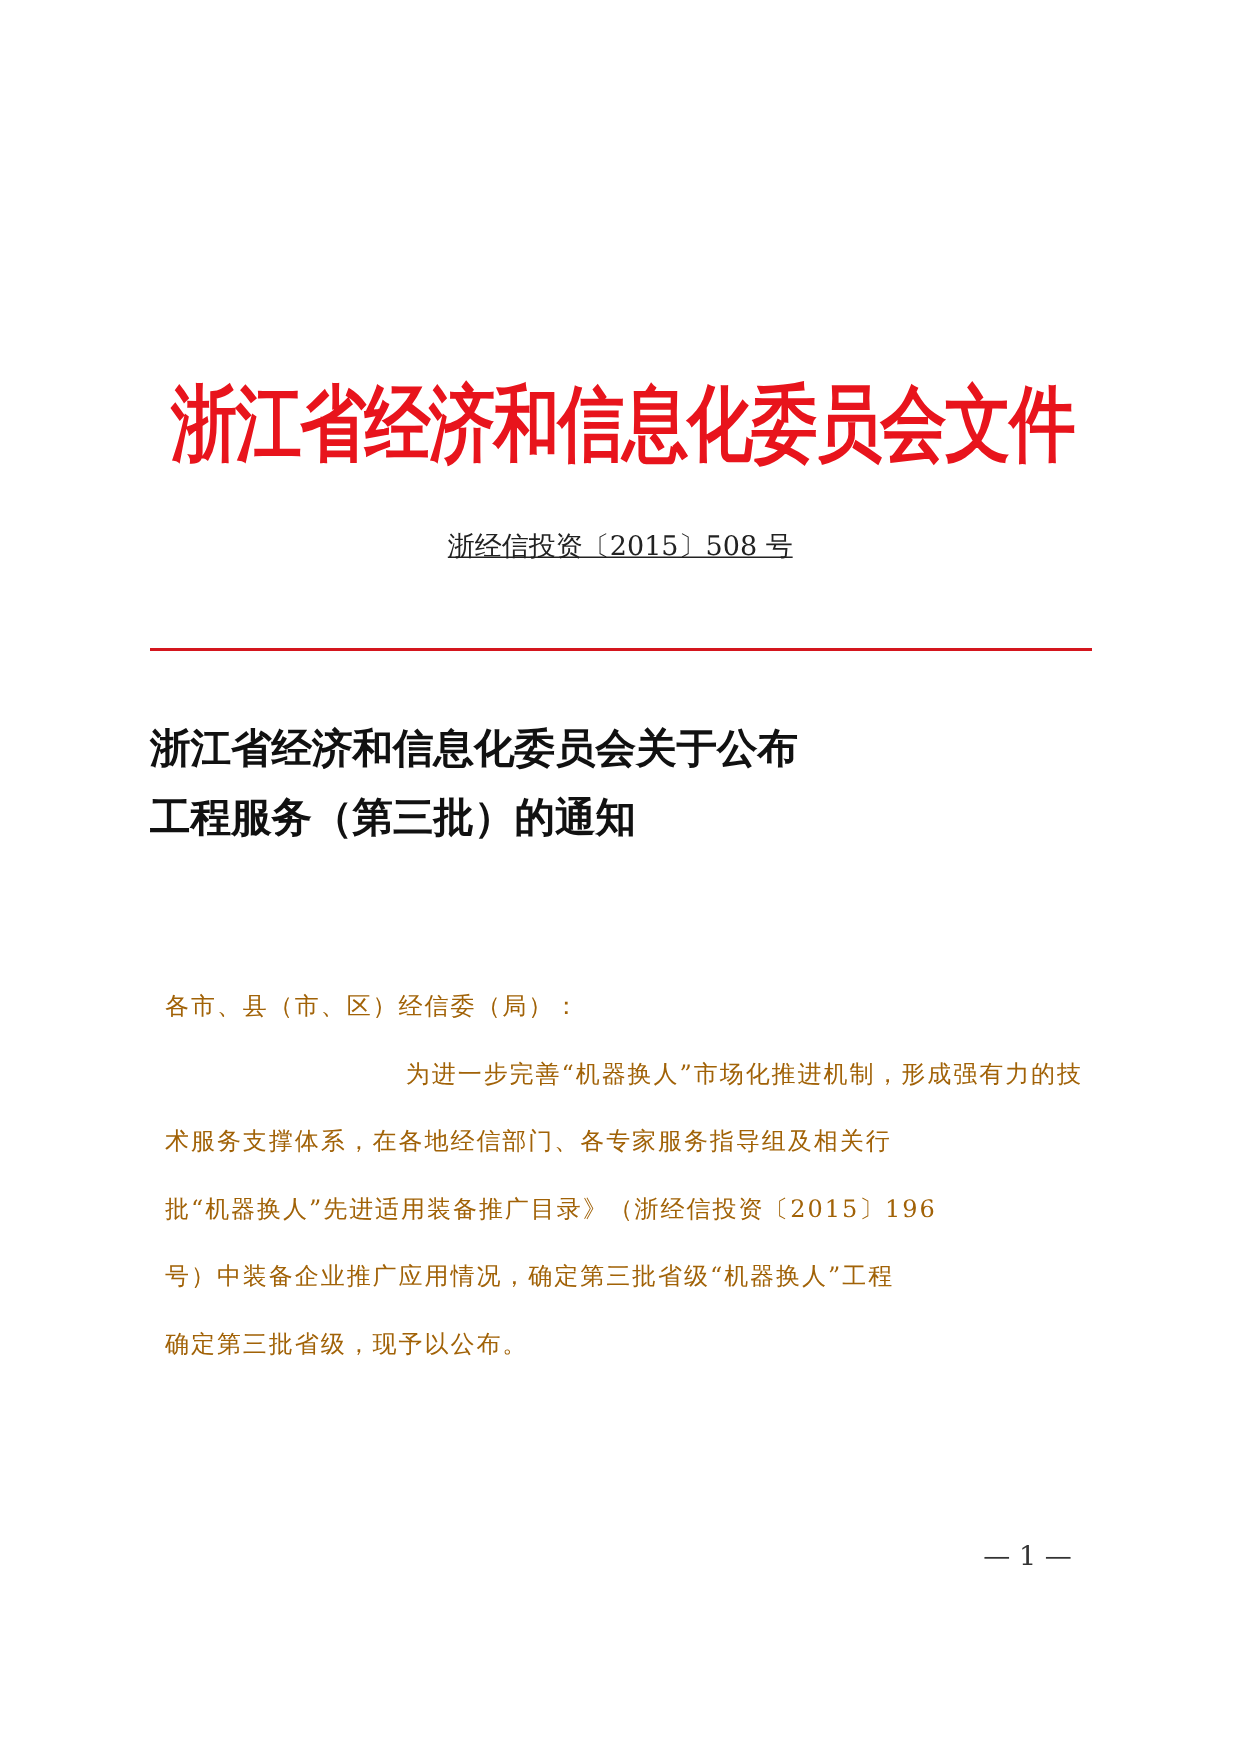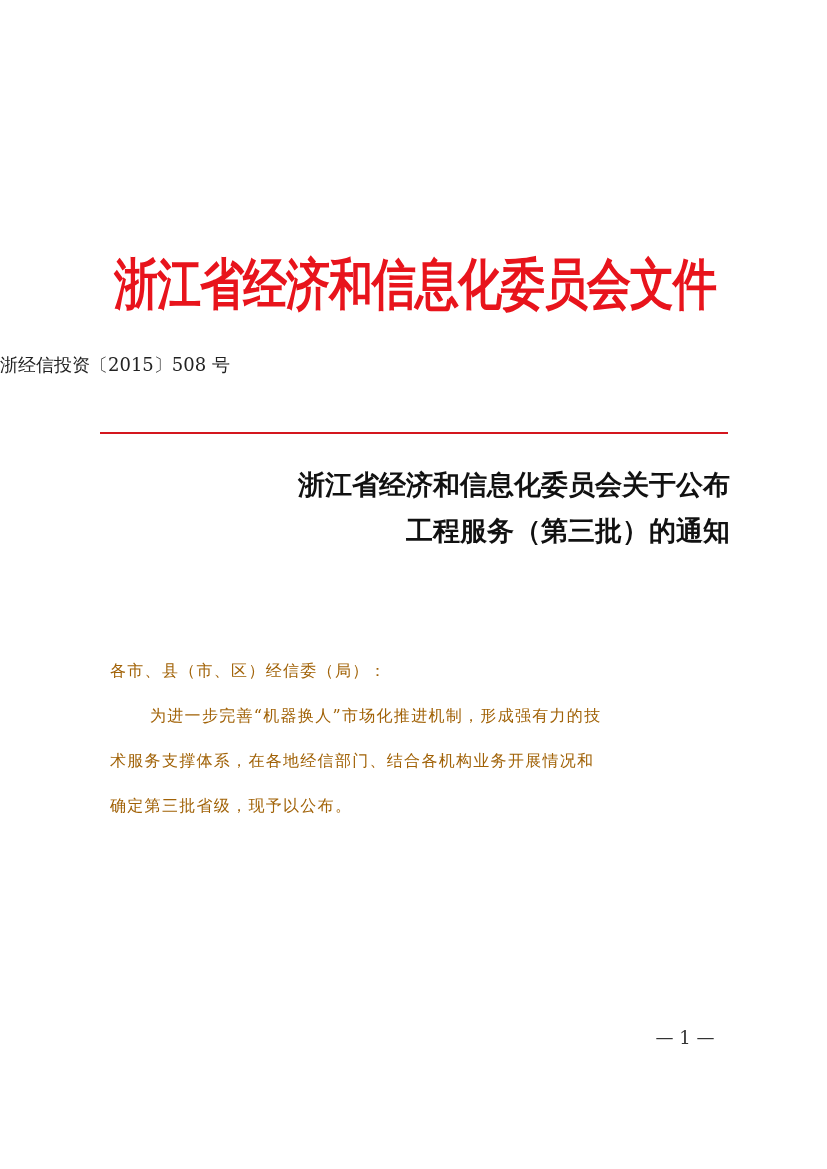--- a/index.html
+++ b/index.html
@@ -1,44 +1,46 @@
 <!DOCTYPE html>
 <html><head>
 <meta charset="utf-8">
 <style>
   html, body { margin: 0; padding: 0; background: #ffffff; }
   body { width: 827px; height: 1169px; position: relative; overflow: hidden;
          font-family: "DejaVu Serif", "Liberation Serif", serif; color: #1a1a1a; }
   .header-title { position: absolute; left: 100px; top: 244px; width: 630px; text-align: center;
                   font-family: "DejaVu Sans", sans-serif; font-weight: bold; font-size: 44px;
                   letter-spacing: -1px; color: #e8141c; line-height: 80px; transform: scaleY(1.25); }
-  .doc-number { position: absolute; left: 0; top: 350px; width: 827px; text-align: left;
-                font-size: 18px; color: #222; line-height: 30px; }
+  .doc-number { position: absolute; left: 0; top: 350px; width: 827px; text-align: center;
+                font-size: 18px; color: #222; line-height: 30px; text-decoration: underline; }
   .divider { position: absolute; left: 100px; top: 432px; width: 628px; height: 2px; background: #d4161e; }
-  .notice-title { position: absolute; left: 100px; top: 462px; width: 630px; text-align: right;
+  .notice-title { position: absolute; left: 100px; top: 477px; width: 630px; text-align: left;
                   font-weight: bold; font-size: 27px; line-height: 46px; color: #111; }
   .notice-title div { white-space: nowrap; }
   .body { position: absolute; left: 110px; top: 648px; width: 612px; font-size: 16px; color: #a16207; }
   .body .line { height: 45px; line-height: 45px; white-space: nowrap; letter-spacing: 1.3px; }
-  .body .indent { padding-left: 40px; }
+  .body .indent { padding-left: 40px; text-align: right; }
   .page-num { position: absolute; left: 640px; top: 1027px; width: 90px; text-align: center;
               font-size: 18px; color: #333; }
 </style>
 </head>
 <body>
 
 <div class="header-title">浙江省经济和信息化委员会文件</div>
 <div class="doc-number">浙经信投资〔2015〕508 号</div>
 <div class="divider"></div>
 
 <div class="notice-title">
   <div>浙江省经济和信息化委员会关于公布</div>
   <div>工程服务（第三批）的通知</div>
 </div>
 
 <div class="body">
   <div class="line">各市、县（市、区）经信委（局）：</div>
   <div class="line indent">为进一步完善“机器换人”市场化推进机制，形成强有力的技</div>
-  <div class="line">术服务支撑体系，在各地经信部门、结合各机构业务开展情况和</div>
+  <div class="line">术服务支撑体系，在各地经信部门、各专家服务指导组及相关行</div>
+  <div class="line">批“机器换人”先进适用装备推广目录》（浙经信投资〔2015〕196</div>
+  <div class="line">号）中装备企业推广应用情况，确定第三批省级“机器换人”工程</div>
   <div class="line">确定第三批省级，现予以公布。</div>
 </div>
 
 <div class="page-num">— 1 —</div>
 
 </body></html>

